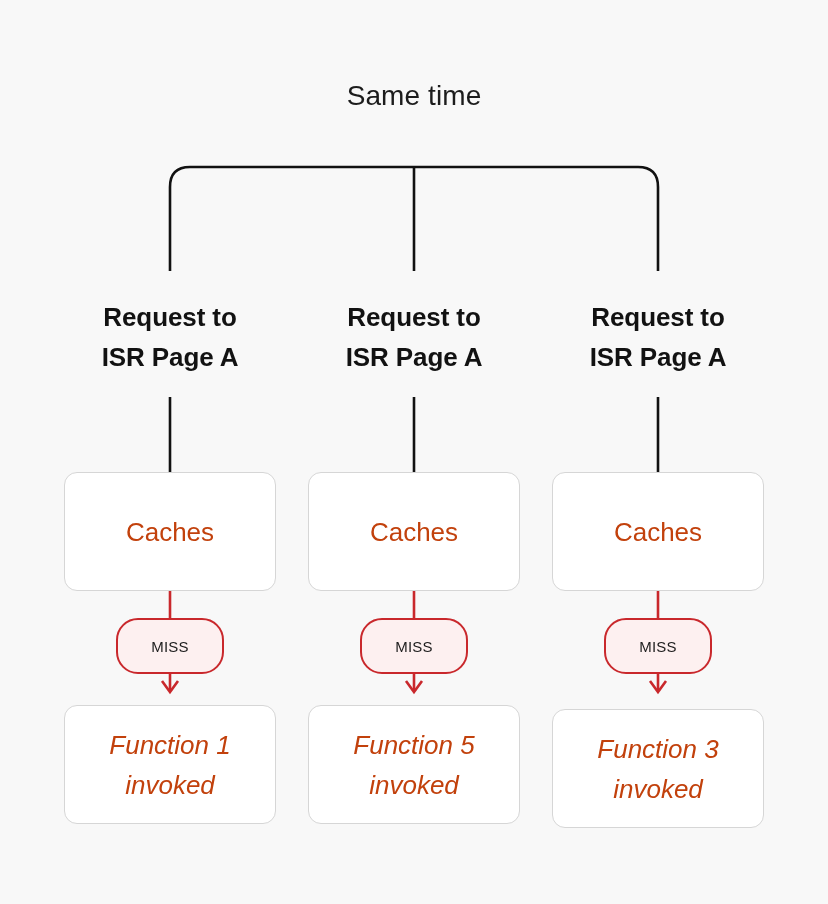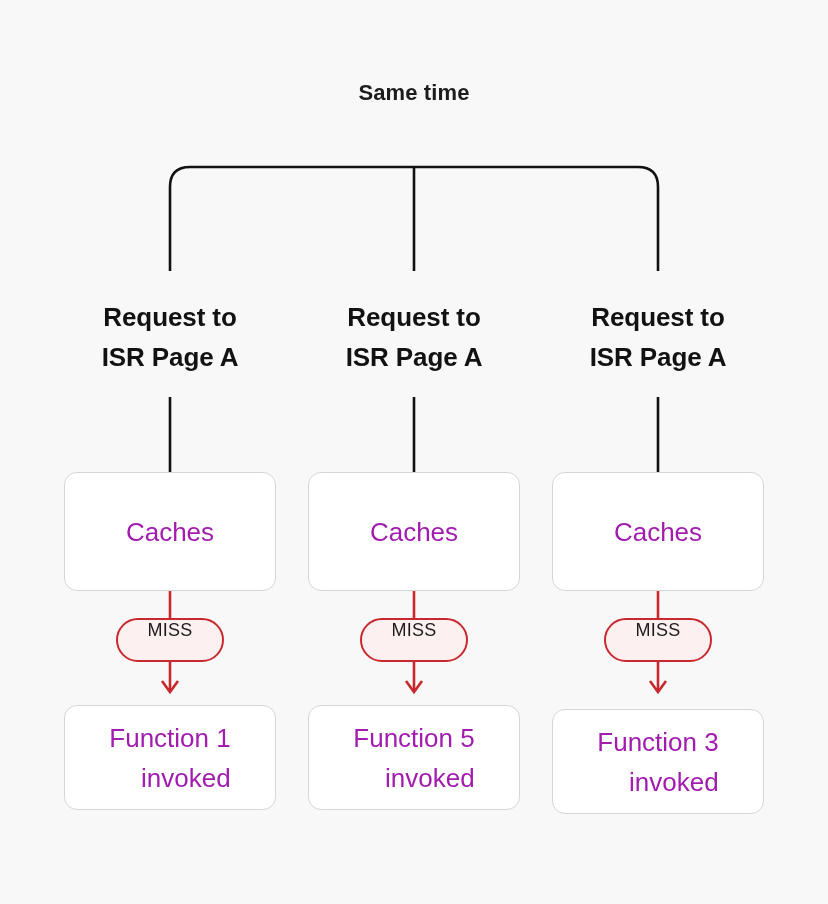--- a/index.html
+++ b/index.html
@@ -18,22 +18,22 @@
     width: 828px;
     height: 904px;
   }
   
   .title {
     position: absolute;
     left: 0;
     top: 80px;
     width: 828px;
     text-align: center;
-    font-size: 22px;
-    font-weight: 700;
+    font-size: 28px;
+    font-weight: 400;
     color: #1c1c1c;
     letter-spacing: 0.1px;
   }
   
   #lines {
     position: absolute;
     left: 0;
     top: 0;
     width: 828px;
     height: 904px;
@@ -53,40 +53,40 @@
   .col-heading .l2 { display: block; }
   
   .node-box {
     position: absolute;
     background: #ffffff;
     border: 1.5px solid #d6d6d6;
     border-radius: 13px;
     display: flex;
     align-items: center;
     justify-content: center;
-    text-align: right;
+    text-align: center;
     font-size: 26px;
     line-height: 40px;
-    color: #a21caf;
+    color: #c2410c;
     box-sizing: border-box;
   }
   .node-box .l2 { display: block; }
   .caches-box { height: 119px; }
-  .func-box   { height: 105px; }
+  .func-box   { height: 119px; font-style: italic; }
   
   .miss-pill {
     position: absolute;
-    height: 44px;
+    height: 56px;
     background: #fdf0f0;
     border: 2px solid #c9282c;
     border-radius: 22px;
     display: flex;
-    align-items: flex-start;
+    align-items: center;
     justify-content: center;
-    font-size: 18px;
+    font-size: 15px;
     color: #1c1c1c;
     box-sizing: border-box;
     letter-spacing: 0.2px;
   }
 </style>
 </head>
 <body>
 
 <div id="canvas">
 

